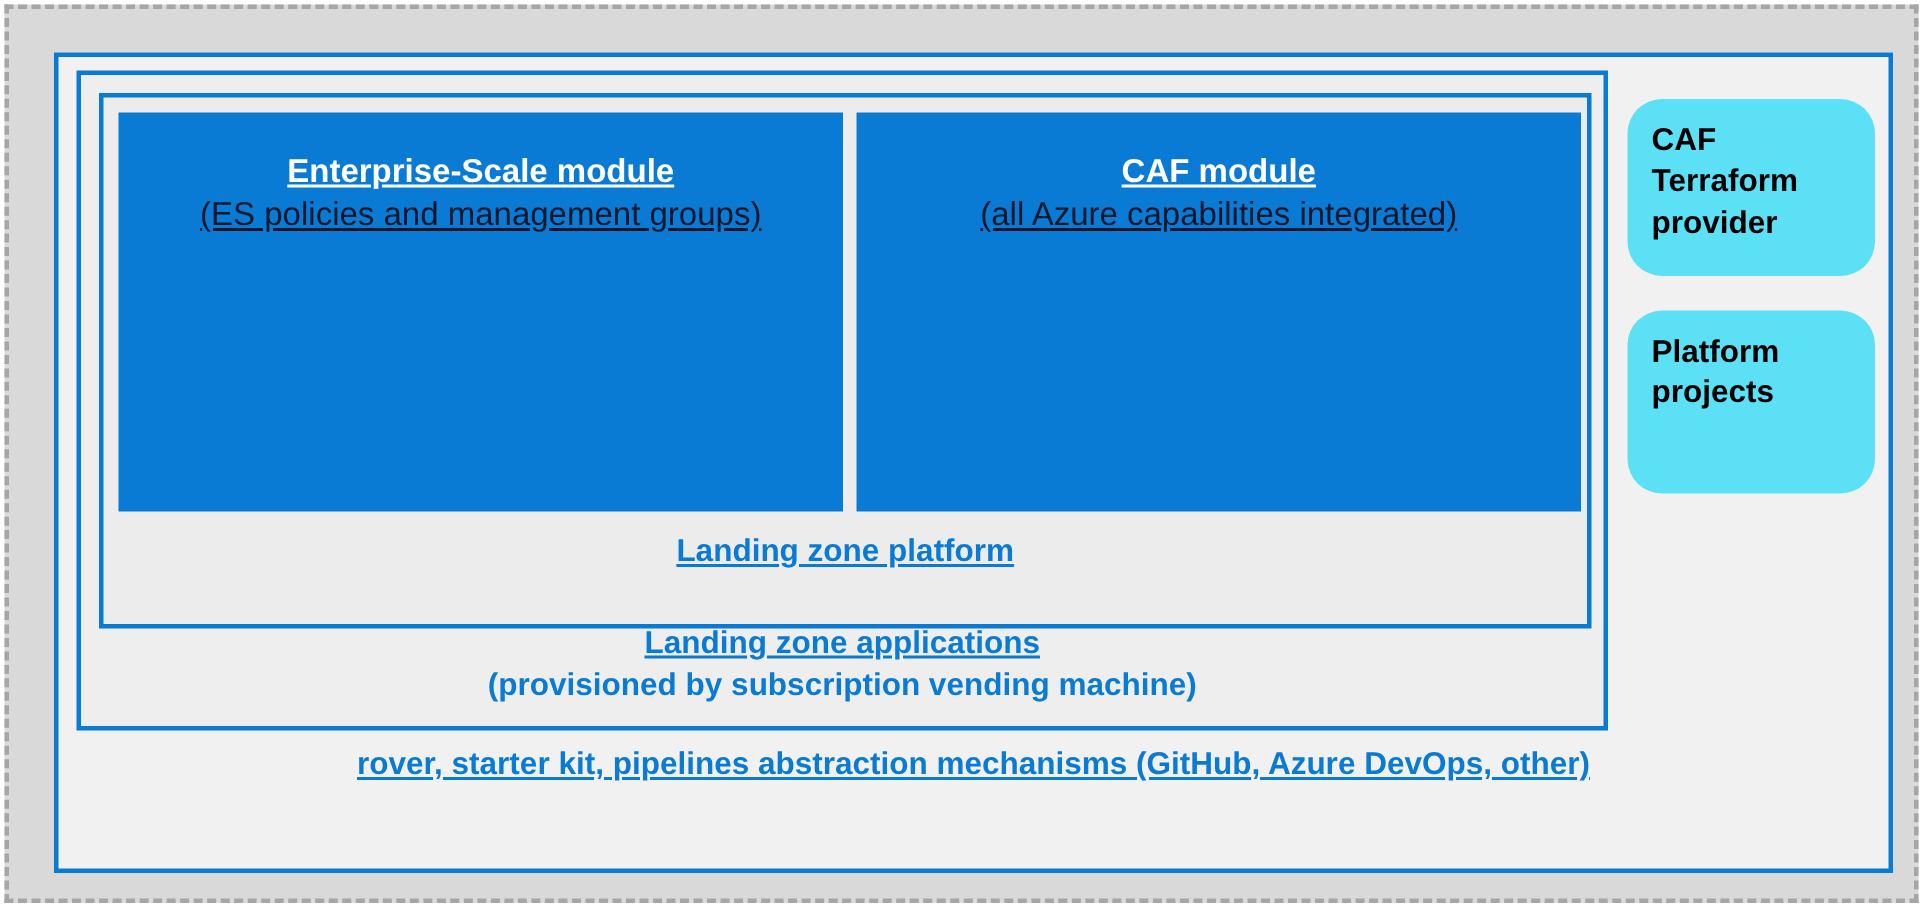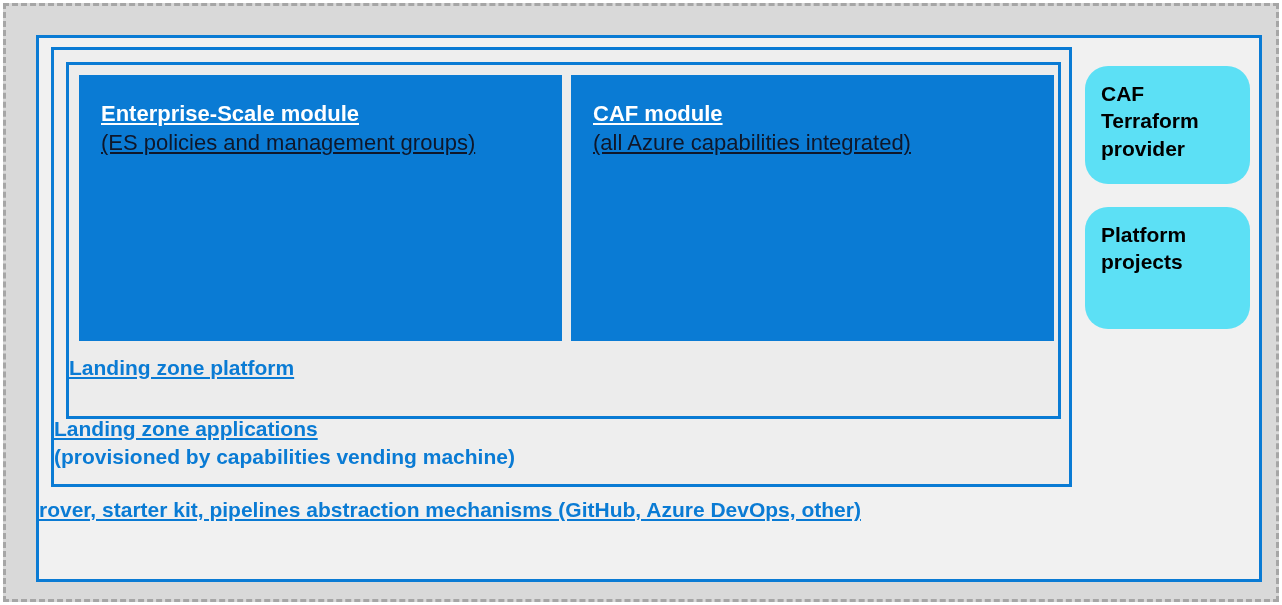--- a/index.html
+++ b/index.html
@@ -76,20 +76,21 @@
     width: 975px;
     height: 266px;
     display: flex;
     gap: 9px;
   }
   .module-box {
     flex: 1 1 0;
     background: #0a7bd4;
     padding: 24px 22px 0 22px;
     box-sizing: border-box;
+    text-align: center;
   }
   .module-title {
     color: #ffffff;
     font-size: 22px;
     font-weight: bold;
     text-decoration: underline;
     text-underline-offset: 2px;
     line-height: 1.32;
     display: block;
   }
@@ -101,20 +102,21 @@
     text-underline-offset: 2px;
     line-height: 1.32;
     display: block;
   }
 
   
   .band-caption {
     position: absolute;
     left: 0;
     right: 0;
+    text-align: center;
     color: #0a7bd4;
     font-size: 21px;
     font-weight: bold;
     line-height: 1.34;
   }
   .u  { text-decoration: underline; text-underline-offset: 2px; }
   .nu { text-decoration: none; }
 
   .cap-platform      { top: 289px; }
   .cap-applications  { top: 365px; }
@@ -168,21 +170,21 @@
           </div>
 
           <div class="band-caption cap-platform">
             <div class="u">Landing zone platform</div>
           </div>
 
         </div>
 
         <div class="band-caption cap-applications">
           <div class="u">Landing zone applications</div>
-          <div class="nu">(provisioned by capabilities vending machine)</div>
+          <div class="nu">(provisioned by subscription vending machine)</div>
         </div>
 
       </div>
 
       <div class="band-caption cap-automation">
         <div class="u">rover, starter kit, pipelines abstraction mechanisms (GitHub, Azure DevOps, other)</div>
       </div>
 
       <div class="side-col">
         <div class="side-box first">

